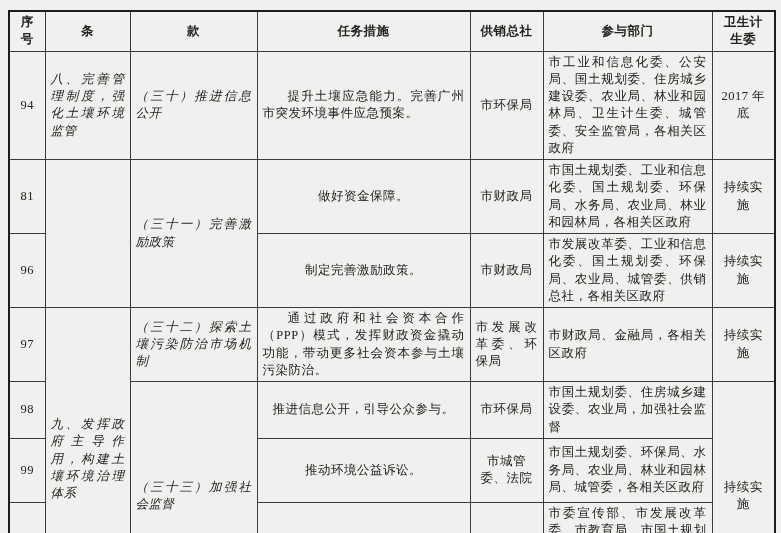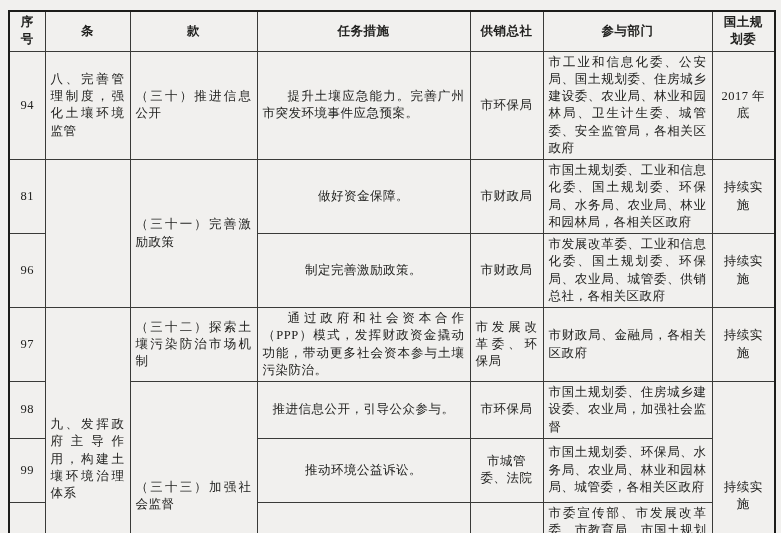--- a/index.html
+++ b/index.html
@@ -37,21 +37,21 @@
     font-weight: bold;
     font-size: 13px;
     text-align: center;
     letter-spacing: 2px;
     padding: 0;
   }
   td.center { text-align: center; }
   td.justify { text-align: justify; text-justify: inter-character; }
   td.indent  { text-align: justify; text-justify: inter-character; text-indent: 2em; }
   td.vtop    { vertical-align: top; padding-top: 6px; }
-  td.article-cell, td.clause-cell { letter-spacing: 1.5px; }
+  td.article-cell, td.clause-cell { letter-spacing: 1.5px; font-style: italic; }
   td.participants-cell { letter-spacing: 0.6px; line-height: 1.36; padding: 2px 6px; }
   td.task-cell { padding: 2px 7px; margin-left: 9px; }
 </style>
 </head>
 <body>
 
 <div class="page">
   <table class="doc-table">
     <colgroup>
       <col style="width:36px">
@@ -64,21 +64,21 @@
     </colgroup>
 
     <tbody>
         <tr style="height:25px">
       <th>序号</th>
       <th>条</th>
       <th>款</th>
       <th>任务措施</th>
       <th>供销总社</th>
       <th>参与部门</th>
-      <th>国土规划委</th>
+      <th>卫生计生委</th>
     </tr>
 
     <tr style="height:90px">
       <td class="center">94</td>
       <td class="justify article-cell">八、完善管理制度，强化土壤环境监管</td>
       <td class="justify clause-cell">（三十）推进信息公开</td>
       <td class="indent task-cell">提升土壤应急能力。完善广州市突发环境事件应急预案。</td>
       <td class="center">市环保局</td>
       <td class="justify participants-cell">市工业和信息化委、公安局、国土规划委、住房城乡建设委、农业局、林业和园林局、卫生计生委、城管委、安全监管局，各相关区政府</td>
       <td class="center">2017 年底</td>

